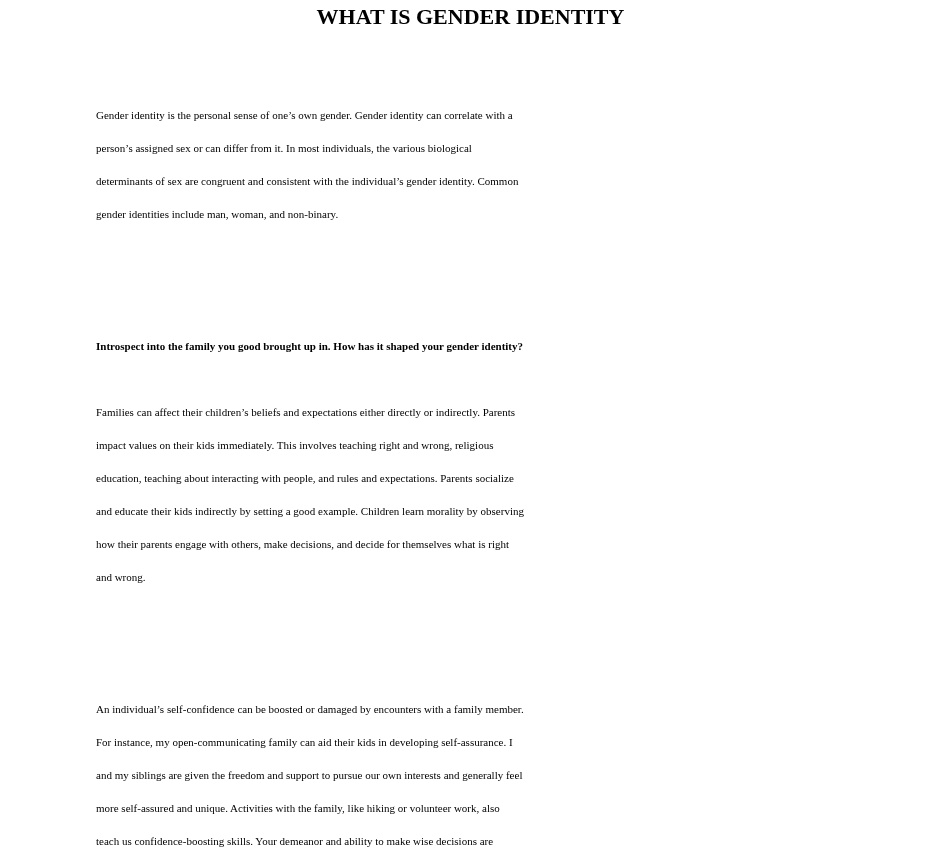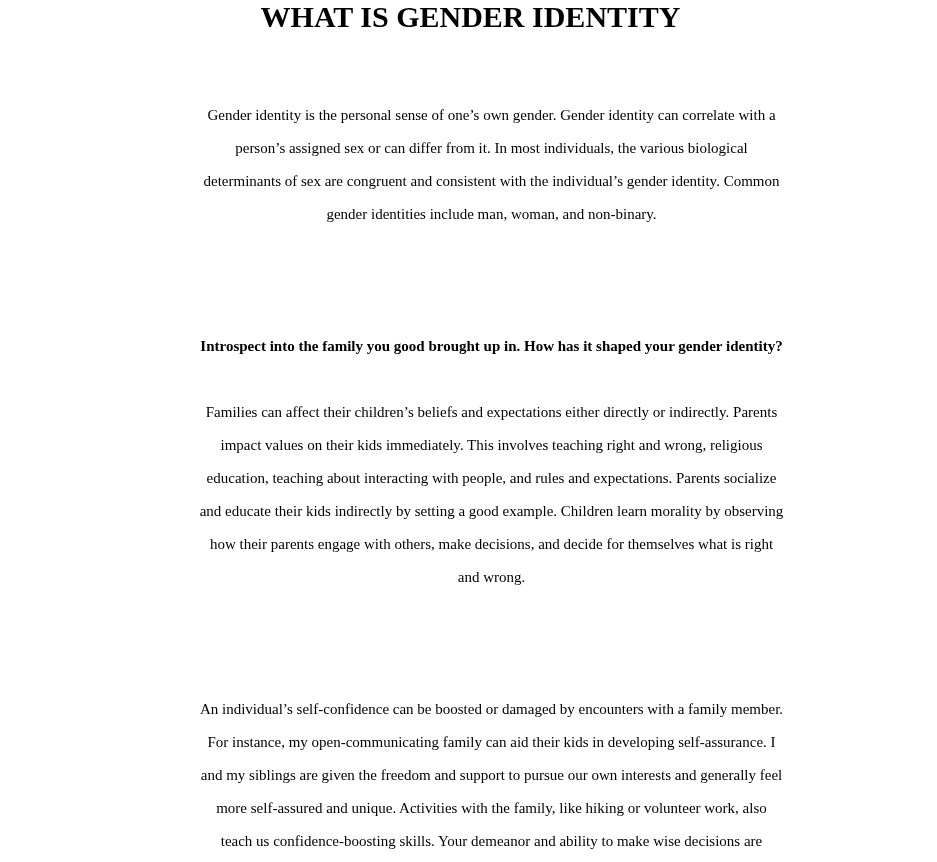--- a/index.html
+++ b/index.html
@@ -9,35 +9,34 @@
   }
   .page {
     position: relative;
     width: 937px;
     height: 862px;
     background: #ffffff;
     overflow: hidden;
     box-sizing: border-box;
     padding: 0 50px 0 96px;
     font-family: "Liberation Serif", "DejaVu Serif", serif;
-    font-size: 15px;
+    font-size: 11px;
     line-height: 33px;
     color: #000000;
   }
   .doc-title {
     width: 749px;            
     text-align: center;
     font-weight: bold;
     white-space: pre-line;
     margin: 0;
   }
   .para {
     margin: 33px 0 0 0;      
     white-space: pre-line;
-    text-align: center;
   }
   .para-heading {
     font-weight: bold;
     white-space: pre-line;
   }
   .para-body {
     white-space: pre-line;
   }
 </style>
 </head>

